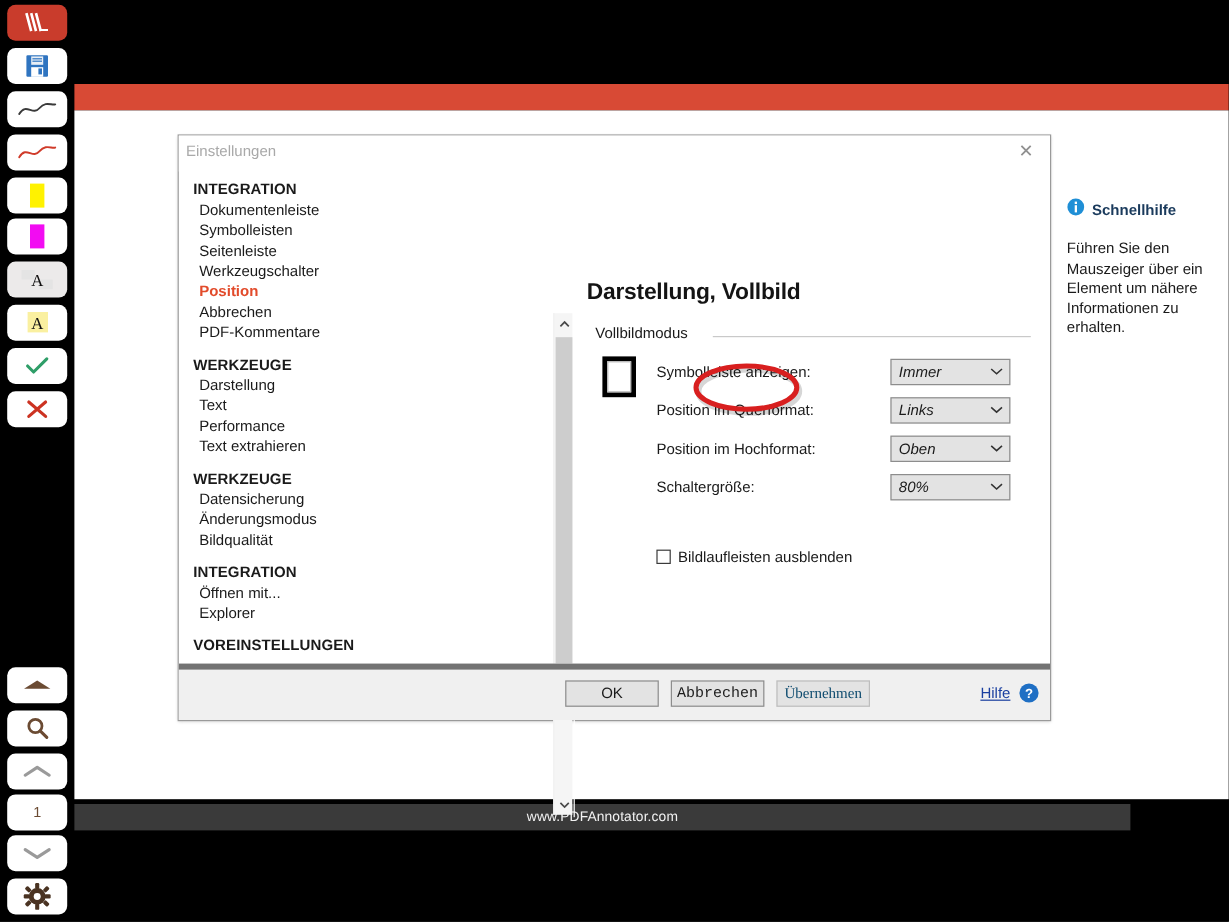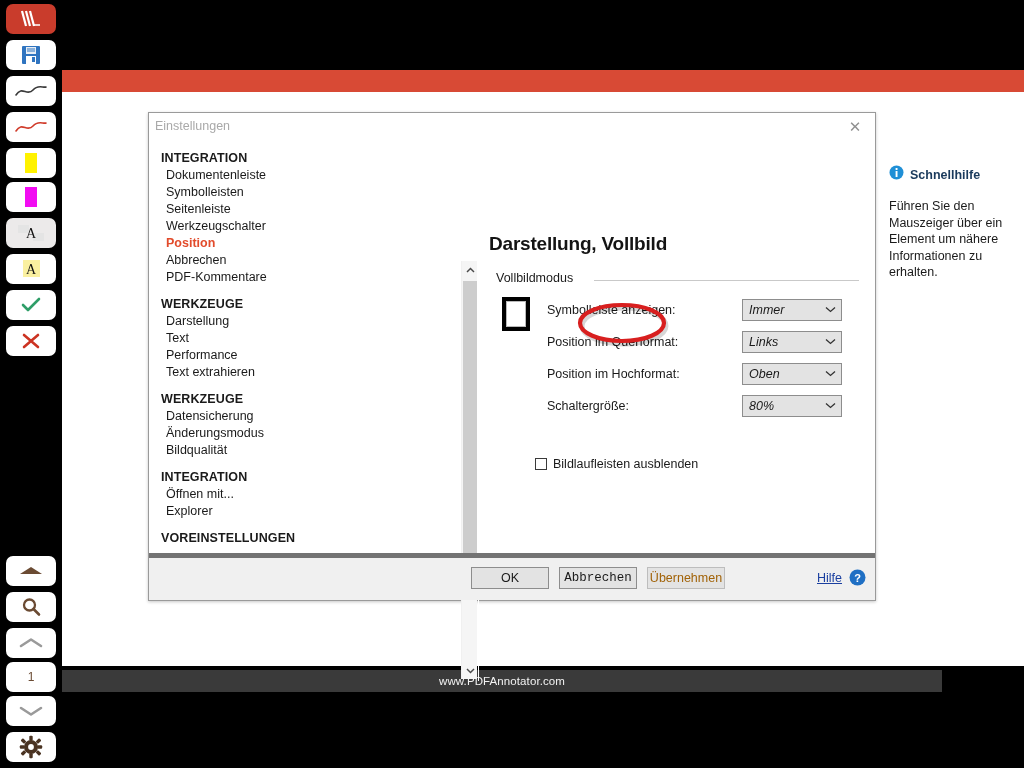--- a/index.html
+++ b/index.html
@@ -287,21 +287,21 @@
   .combo-arrow {
     width: 22px;
     text-align: center;
     color: #333333;
     font-size: 9px;
     line-height: 1;
   }
 
   #checkbox-row {
     position: absolute;
-    left: 46px;
+    left: 58px;
     top: 186px;
     display: flex;
     align-items: center;
   }
   .cb-box {
     width: 12px;
     height: 12px;
     border: 1px solid #3a3a3a;
     background: #ffffff;
     box-sizing: border-box;
@@ -354,22 +354,23 @@
     border: 1px solid #8d8d8d;
     box-sizing: border-box;
     font-size: 12.5px;
     color: #1a1a1a;
     display: flex;
     align-items: center;
     justify-content: center;
     font-family: "Liberation Sans", sans-serif;
   }
   .dlg-btn.disabled {
-    color: #a16207;
+    color: #0c4a6e;
     border-color: #bdbdbd;
+    font-family: Liberation Serif, serif;
   }
   #btn-ok { left: 322px; width: 78px; }
   #btn-cancel { left: 410px; width: 78px; font-family: Liberation Mono, monospace; }
   #btn-apply { left: 498px; width: 78px; }
   #help-link {
     position: absolute;
     left: 668px;
     top: 13px;
     font-size: 12.5px;
     color: #1a3fa0;

